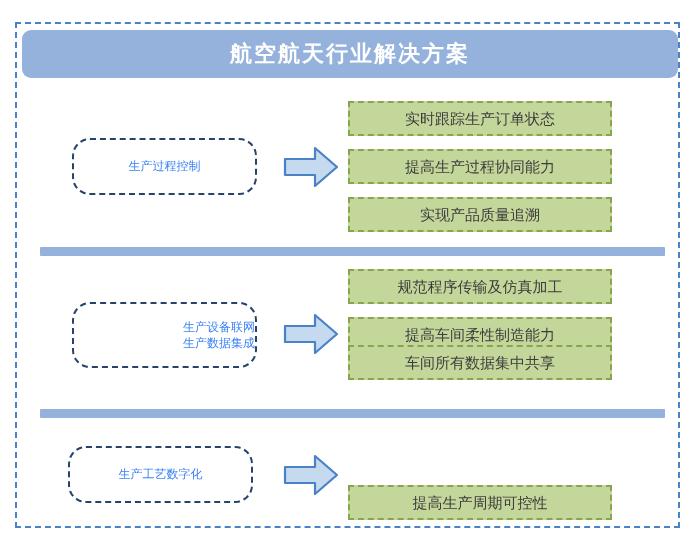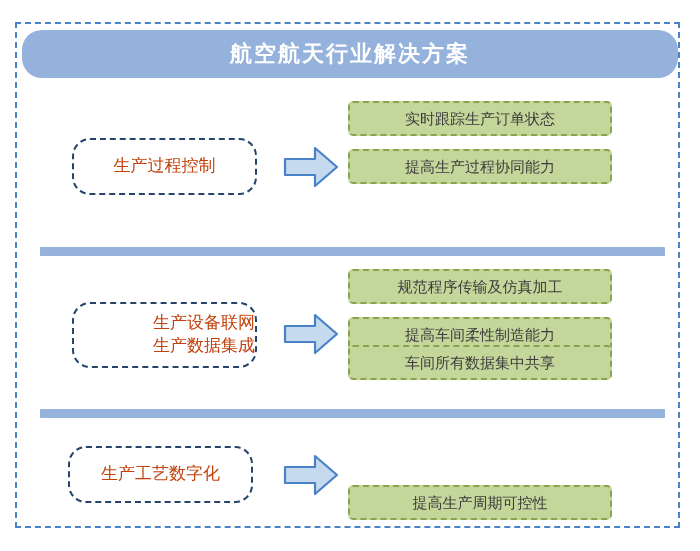--- a/index.html
+++ b/index.html
@@ -32,21 +32,21 @@
   }
 
   
   .title-banner {
     position: absolute;
     left: 22px;
     top: 30px;
     width: 656px;
     height: 48px;
     background: #94b2db;
-    border-radius: 20px;
+    border-radius: 9px;
     display: flex;
     align-items: center;
     justify-content: center;
     box-sizing: border-box;
   }
   .title-text {
     color: #ffffff;
     font-size: 22px;
     font-weight: bold;
     letter-spacing: 2px;
@@ -71,22 +71,22 @@
     border: 2px dashed #25436b;
     border-radius: 18px;
     background: #ffffff;
     box-sizing: border-box;
     display: flex;
     align-items: center;
     justify-content: center;
     text-align: center;
   }
   .cat-label {
-    color: #c2410c;
-    font-size: 17px;
+    color: #3b82f6;
+    font-size: 12px;
     line-height: 1.35;
     white-space: pre-line;
   }
   .cat-box.c1 { left: 72px; top: 138px; width: 185px; height: 57px; }
   .cat-box.c2 { left: 72px; top: 302px; width: 185px; height: 66px; justify-content: flex-end; }
   .cat-box.c3 { left: 68px; top: 446px; width: 185px; height: 57px; }
 
   
   .arrow {
     position: absolute;
@@ -100,21 +100,21 @@
 
   
   .item-box {
     position: absolute;
     left: 348px;
     width: 264px;
     height: 35px;
     background: #c4d79b;
     border: 2px dashed #89a martian;
     border: 2px dashed #89a34e;
-    border-radius: 5px;
+    border-radius: 0;
     box-sizing: border-box;
     display: flex;
     align-items: center;
     justify-content: center;
     text-align: center;
   }
   .item-label {
     color: #3d3d3d;
     font-size: 15px;
     line-height: 1;
@@ -141,20 +141,23 @@
     <svg viewBox="0 0 56 44" xmlns="http://www.w3.org/2000/svg" aria-hidden="true">
       <polygon points="2,14 32,14 32,3 54,22 32,41 32,30 2,30" fill="#c5d9ef" stroke="#4a82c8" stroke-width="2.2" stroke-linejoin="round"></polygon>
     </svg>
   </div>
   <div class="item-box" style="top:101px">
     <span class="item-label">实时跟踪生产订单状态</span>
   </div>
   <div class="item-box" style="top:149px">
     <span class="item-label">提高生产过程协同能力</span>
   </div>
+  <div class="item-box" style="top:197px">
+    <span class="item-label">实现产品质量追溯</span>
+  </div>
 
   <div class="cat-box c2">
     <span class="cat-label">生产设备联网
 生产数据集成</span>
   </div>
   <div class="arrow a2">
     <svg viewBox="0 0 56 44" xmlns="http://www.w3.org/2000/svg" aria-hidden="true">
       <polygon points="2,14 32,14 32,3 54,22 32,41 32,30 2,30" fill="#c5d9ef" stroke="#4a82c8" stroke-width="2.2" stroke-linejoin="round"></polygon>
     </svg>
   </div>

